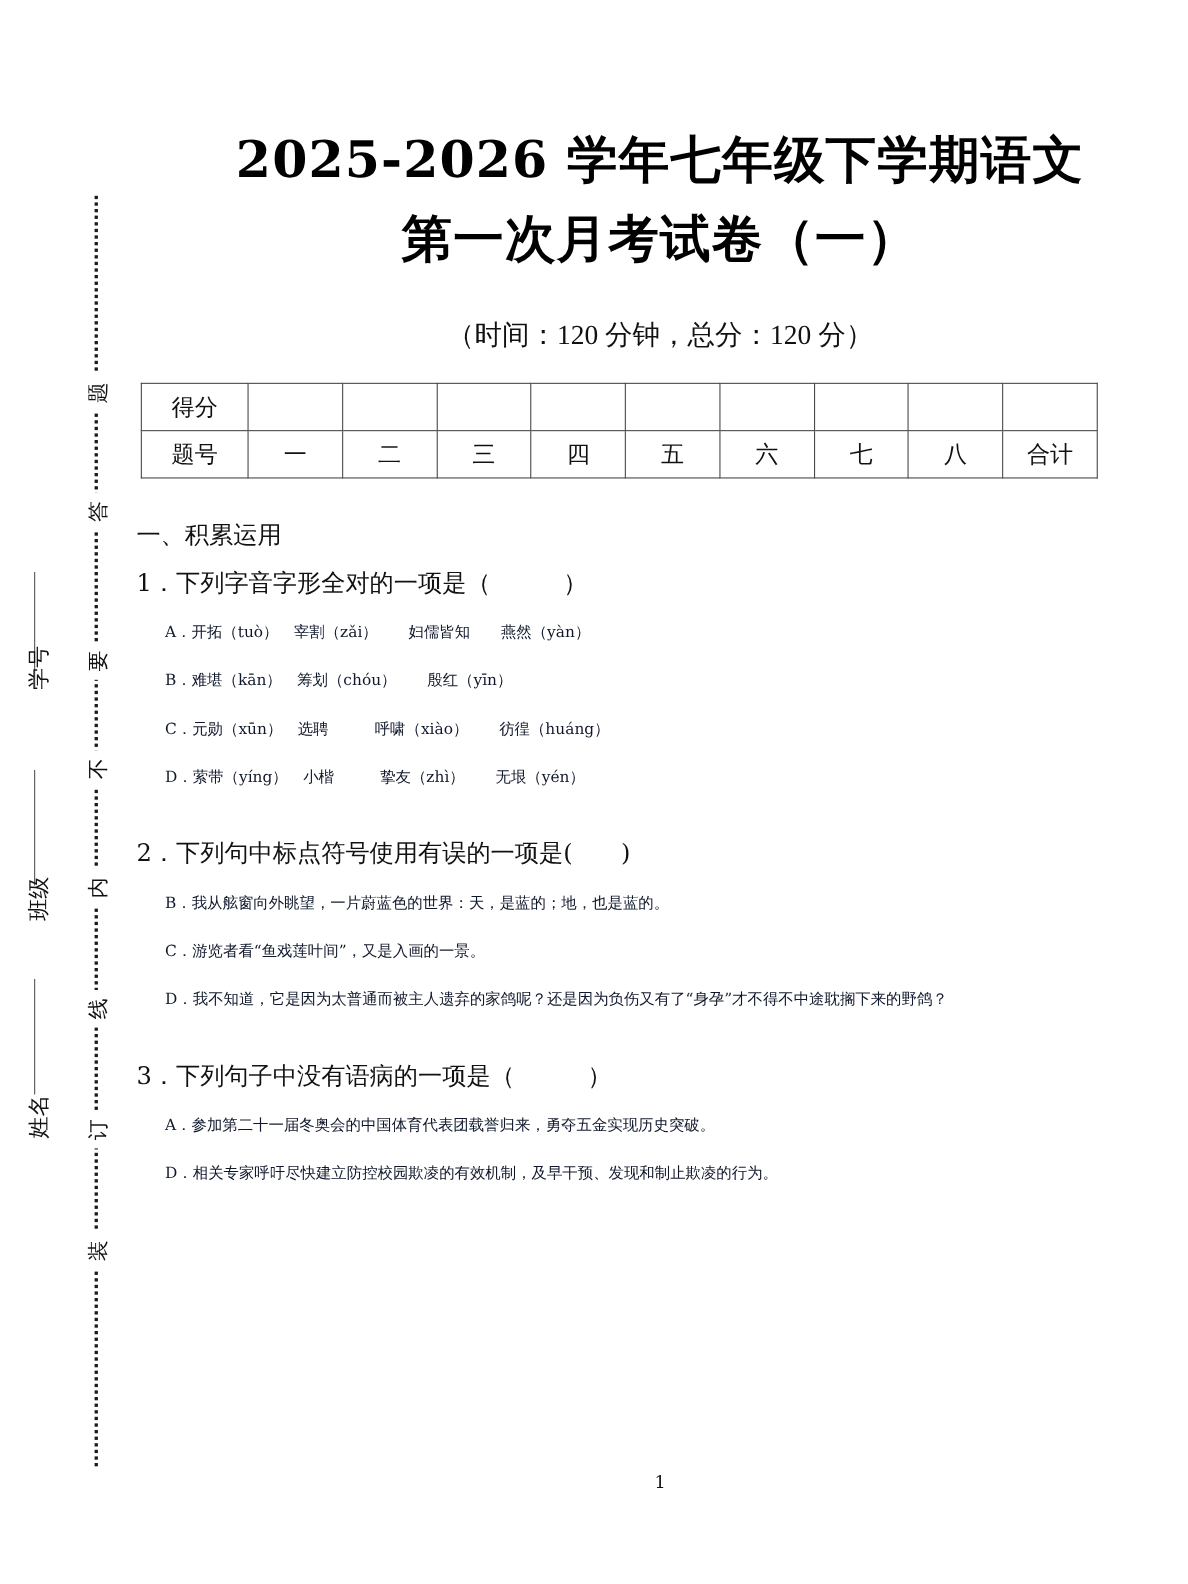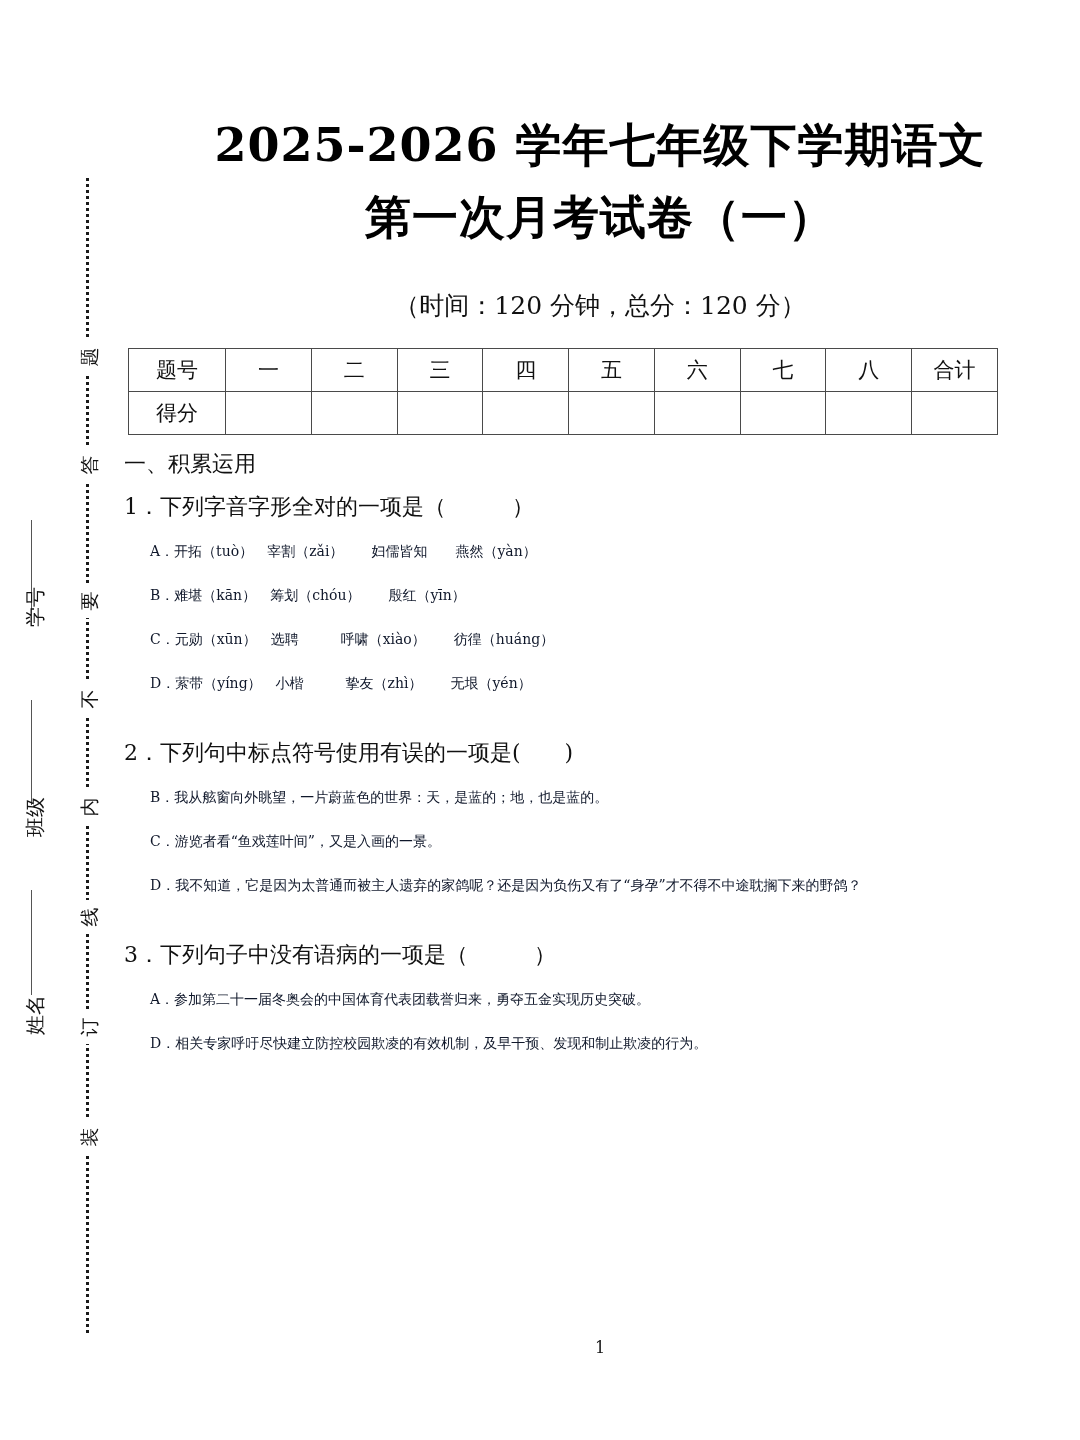--- a/index.html
+++ b/index.html
@@ -83,20 +83,21 @@
   }
   #title-line1 { padding-top: 96px; }
   #title-line2 { padding-top: 6px; }
 
   .doc-subtitle {
     text-align: center;
     font-size: 25px;
     line-height: 40px;
     margin-top: 36px;
     color: #111;
+    font-family: Liberation Serif, serif;
   }
 
   
   #score-table {
     border-collapse: collapse;
     margin: 22px 0 0 8px;
     width: 870px;
     table-layout: fixed;
   }
   #score-table td, #score-table th {
@@ -105,21 +106,21 @@
     text-align: center;
     vertical-align: middle;
     font-size: 21px;
     font-weight: normal;
     padding: 0;
     color: #111;
   }
   #score-table .lead-col { width: 96px; }
 
   
-  #content { margin-top: 10px; padding-left: 4px; }
+  #content { margin-top: 34px; padding-left: 4px; }
 
   .section-heading {
     font-size: 22px;
     line-height: 38px;
     margin: 0 0 2px 0;
     color: #111;
   }
   .question-stem {
     font-size: 22px;
     line-height: 44px;
@@ -172,44 +173,44 @@
 
 <div id="page-body">
 
   <h1 class="doc-title" id="title-line1">2025-2026 学年七年级下学期语文</h1>
   <h1 class="doc-title" id="title-line2">第一次月考试卷（一）</h1>
 
   <div class="doc-subtitle">（时间：120 分钟，总分：120 分）</div>
 
   <table id="score-table">
     <tbody>
+      <tr>
+        <td class="lead-col">得分</td>
+        <td></td>
+        <td></td>
+        <td></td>
+        <td></td>
+        <td></td>
+        <td></td>
+        <td></td>
+        <td></td>
+        <td></td>
+      </tr>
       <tr>
         <td class="lead-col">题号</td>
         <td>一</td>
         <td>二</td>
         <td>三</td>
         <td>四</td>
         <td>五</td>
         <td>六</td>
         <td>七</td>
         <td>八</td>
         <td>合计</td>
       </tr>
-      <tr>
-        <td class="lead-col">得分</td>
-        <td></td>
-        <td></td>
-        <td></td>
-        <td></td>
-        <td></td>
-        <td></td>
-        <td></td>
-        <td></td>
-        <td></td>
-      </tr>
     </tbody>
   </table>
 
   <div id="content">
 
     <div class="section-heading">一、积累运用</div>
 
     <div class="question-stem">1．下列字音字形全对的一项是（　　　）</div>
     <div class="option-line">A．开拓（tuò）　宰割（zǎi）　　妇儒皆知　　燕然（yàn）</div>
     <div class="option-line">B．难堪（kān）　筹划（chóu）　　殷红（yīn）</div>

